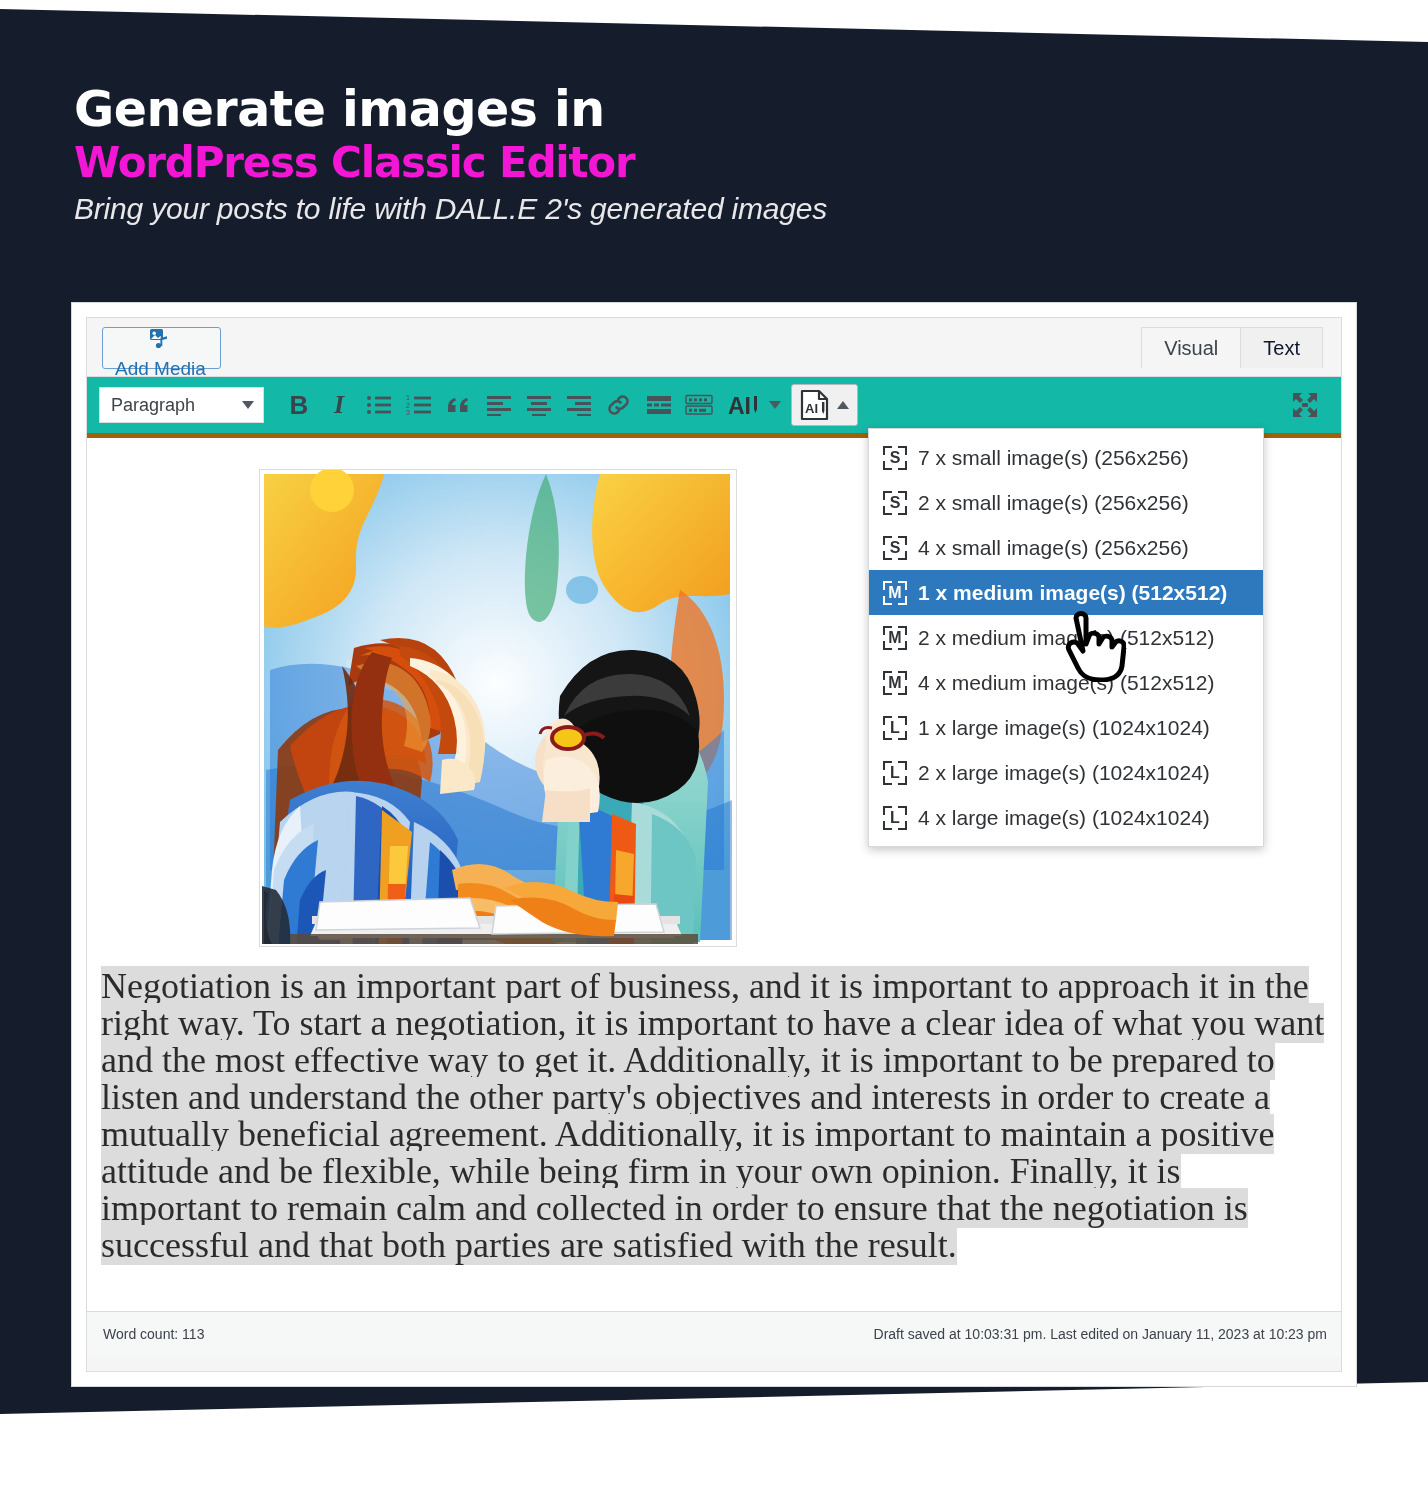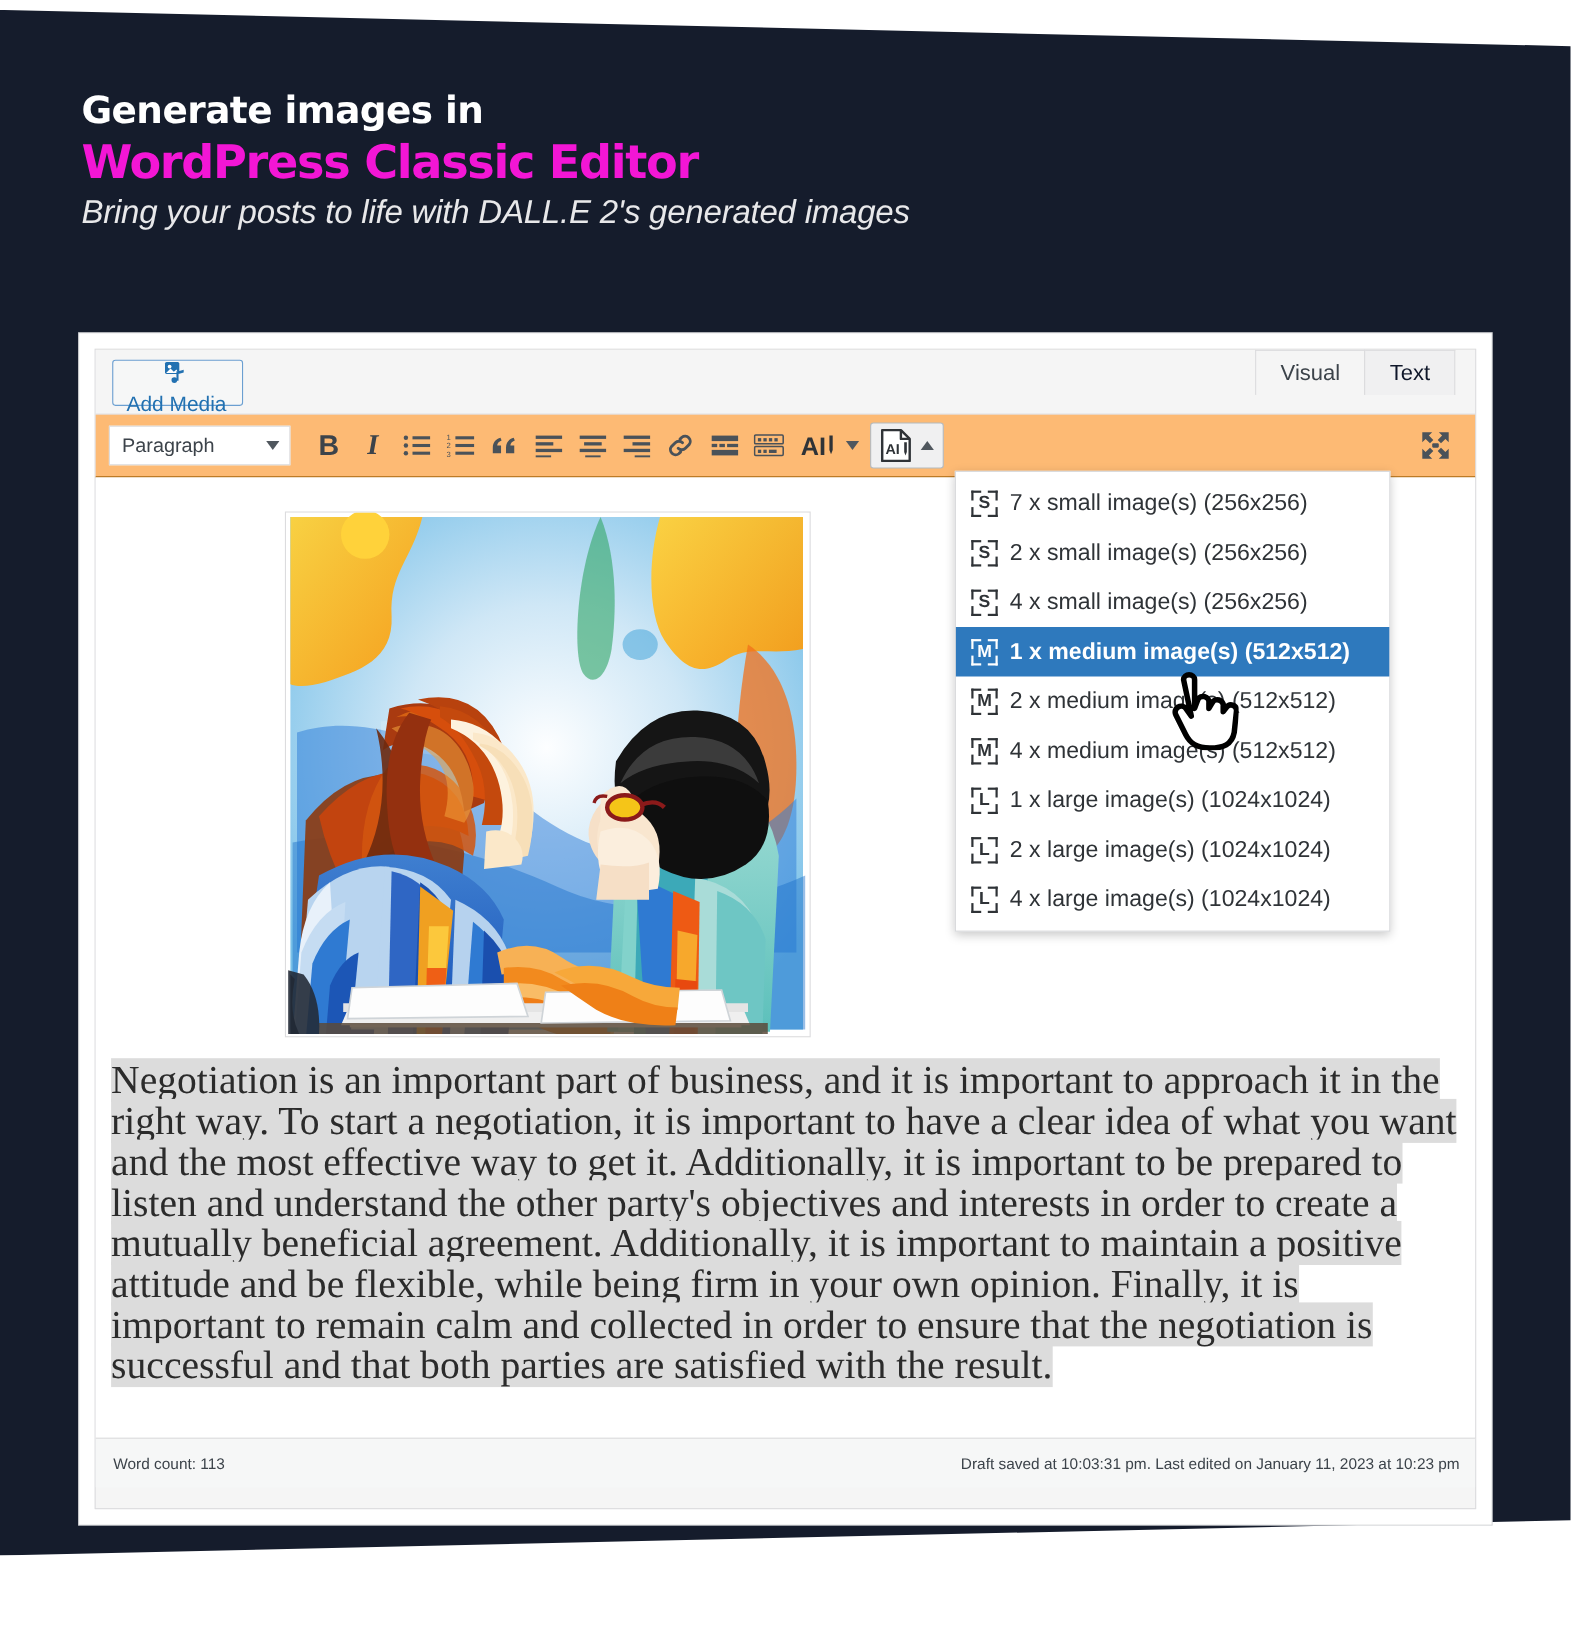--- a/index.html
+++ b/index.html
@@ -13,21 +13,21 @@
   
   #dark-panel{
     position:absolute;left:0;top:0;width:1428px;height:1485px;
     background:#151c2c;
     clip-path:polygon(0 9px, 1428px 42px, 1428px 1382px, 0 1414px);
     z-index:0;
   }
   
   #headings{position:absolute;left:74px;top:84px;z-index:3;}
   .h-line1{
-    font-size:34px;font-weight:bold;color:#ffffff;
+    font-size:49px;font-weight:bold;color:#ffffff;
     letter-spacing:-0.5px;line-height:1.05;
     font-family:"DejaVu Sans", sans-serif;
   }
   .h-line2{
     font-size:42px;font-weight:bold;color:#f316d5;
     letter-spacing:-1.2px;line-height:1.12;margin-top:4px;
     font-family:"DejaVu Sans", sans-serif;
   }
   .h-line3{
     font-size:30px;font-style:italic;color:#e8e8ea;
@@ -53,31 +53,31 @@
   }
   #add-media-btn{
     position:absolute;left:15px;top:9px;
     height:40px;display:flex;align-items:center;gap:8px;
     padding:0 14px 0 12px;
     background:#f6f7f7;border:1px solid #6b9fd1;border-radius:3px;
     color:#2271b1;font-size:19px;cursor:pointer;flex-direction:column;
   }
   #add-media-btn .label{font-size:19px;color:#2271b1;}
   .media-icon{width:22px;height:22px;position:relative;display:inline-block;}
-  .tabs{position:absolute;right:18px;top:0;display:flex;align-items:flex-start;height:58px;}
+  .tabs{position:absolute;right:18px;top:0;display:flex;align-items:center;height:58px;}
   .tab{
     height:40px;line-height:40px;padding:0 22px;font-size:20px;color:#0f172a;
     background:#f0f0f1;border:1px solid #dcdcde;border-bottom:none;
     margin-left:-1px;cursor:pointer;
   }
   .tab.active{background:#f5f5f5;color:#3c434a;position:relative;z-index:2;}
   
   #toolbar{
-    position:relative;height:56px;background:#fdba74;
-    border-bottom:1px solid #a16207;display:flex;align-items:center;padding-left:12px;
+    position:relative;height:56px;background:#14b8a6;
+    border-bottom:5px solid #a16207;display:flex;align-items:center;padding-left:12px;
   }
   #para-select{
     width:165px;height:36px;background:#fff;border:1px solid #dcdcde;
     display:flex;align-items:center;justify-content:space-between;
     padding:0 9px 0 11px;font-size:18px;color:#3c434a;box-sizing:border-box;cursor:pointer;
   }
   .caret-dn{width:0;height:0;border-left:6px solid transparent;border-right:6px solid transparent;border-top:8px solid #50575e;}
   .caret-up-sm{width:0;height:0;border-left:6px solid transparent;border-right:6px solid transparent;border-bottom:8px solid #50575e;}
   .tb{
     width:34px;height:36px;margin-left:6px;display:flex;align-items:center;justify-content:center;

